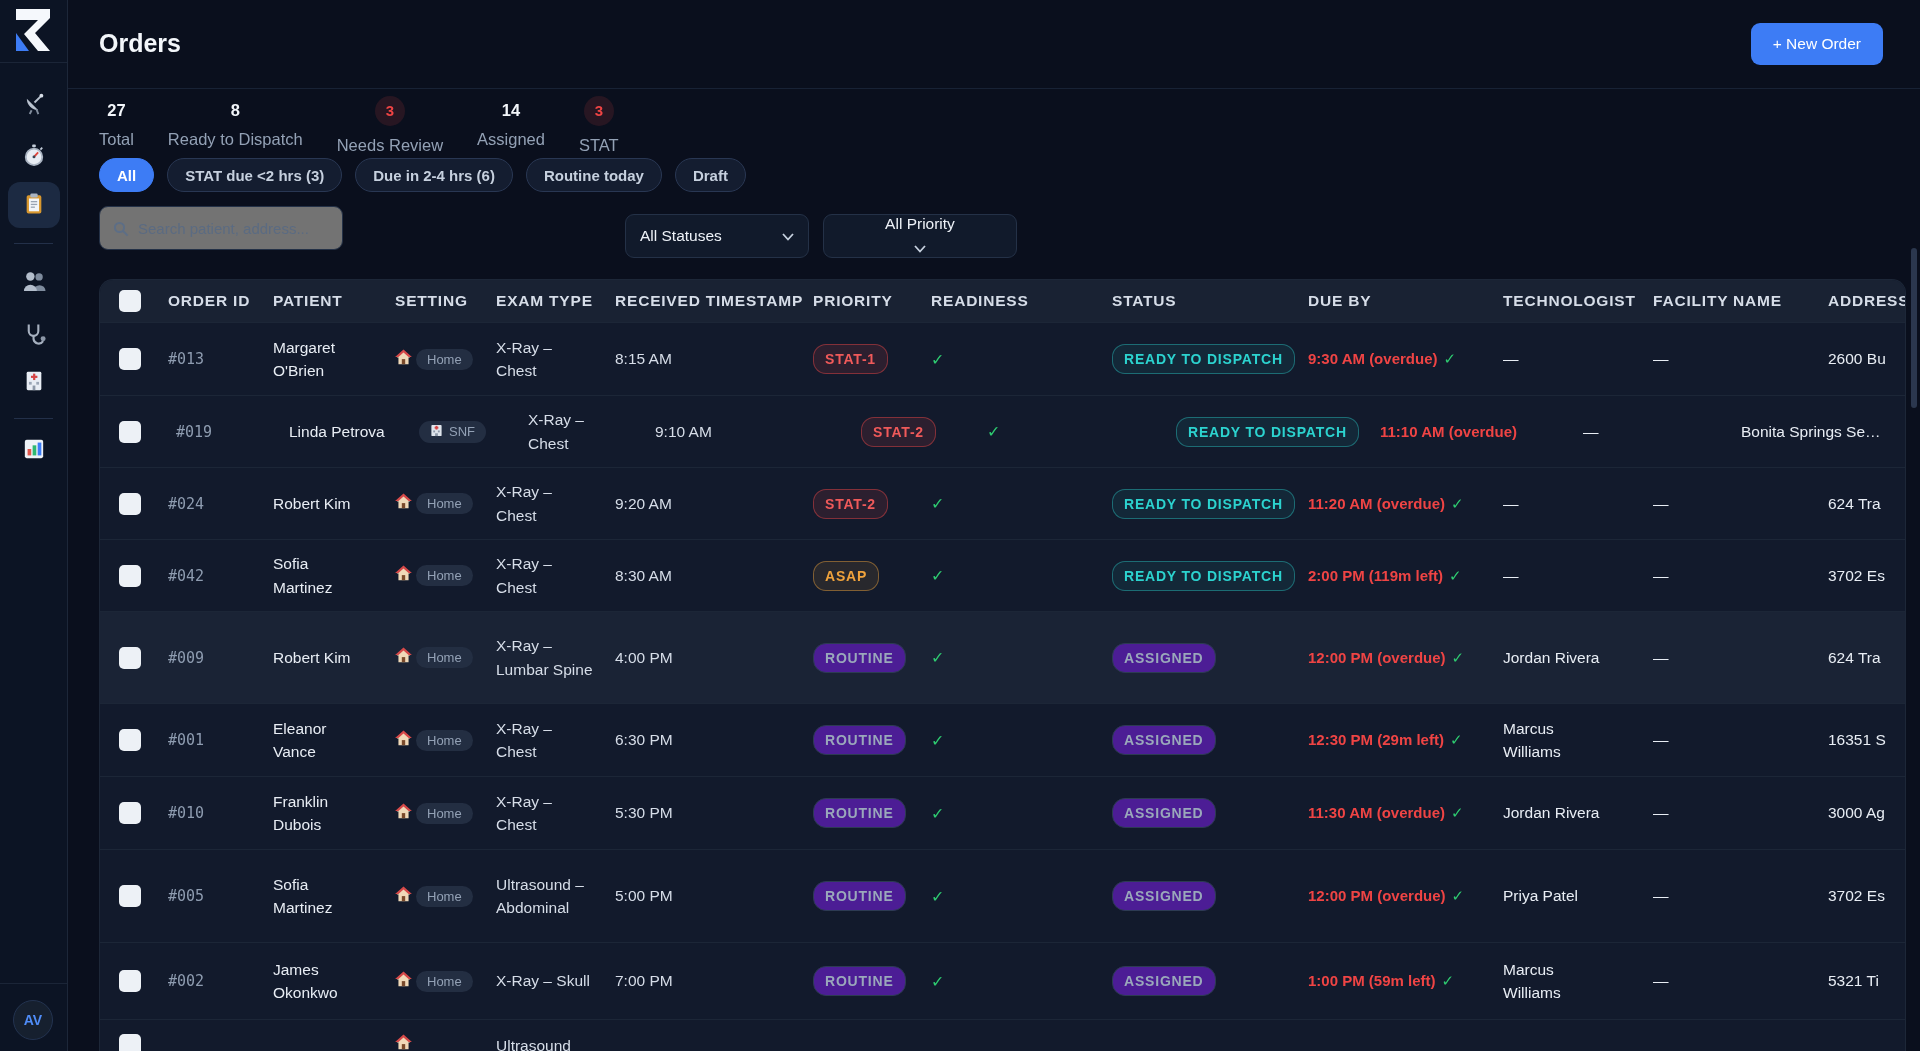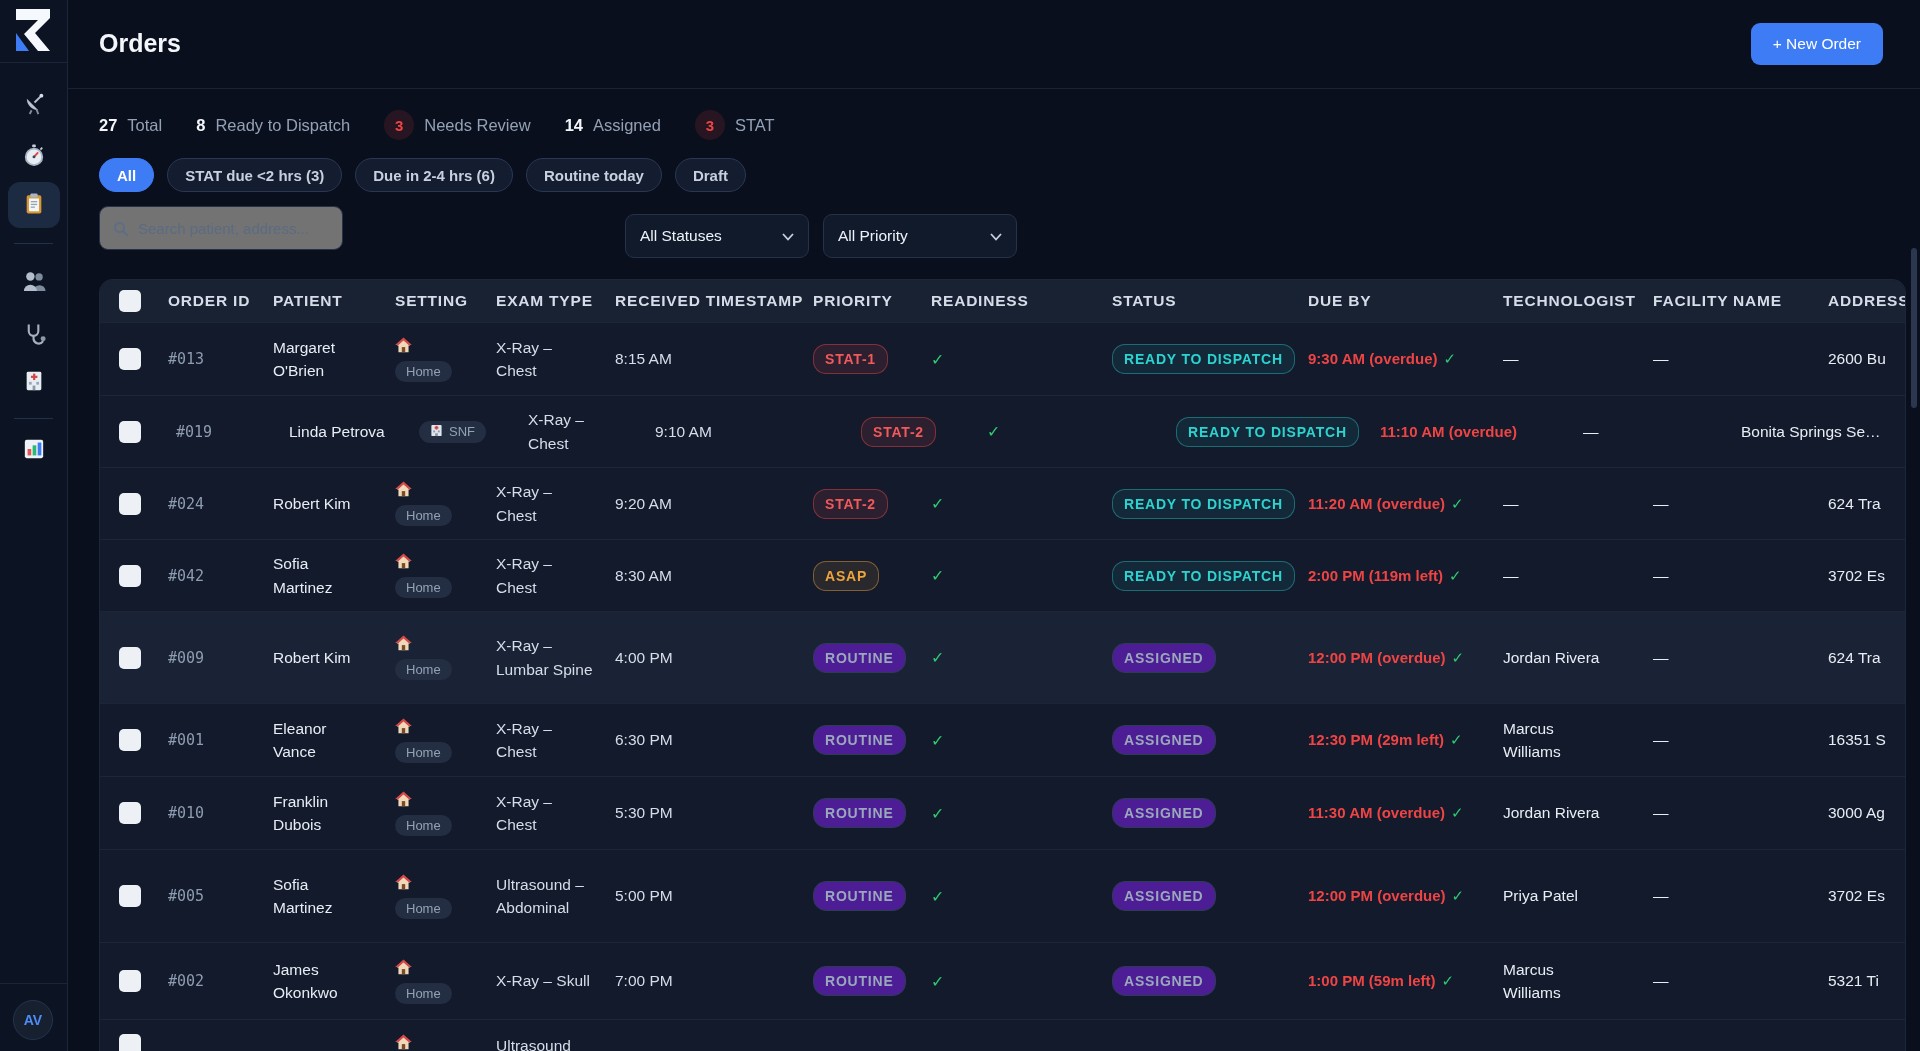--- a/index.html
+++ b/index.html
@@ -23,21 +23,21 @@
     background:#16202f; border:1px solid #233350; color:#4f8cf7; font-size:14px; font-weight:bold;
     display:flex; align-items:center; justify-content:center; }
   
   .topbar-border { position:absolute; left:68px; top:88px; width:1852px; height:1px; background:#182235; }
   .page-title { position:absolute; left:99px; top:29px; font-size:25px; font-weight:bold; color:#f3f6fa; }
   .new-order-btn { position:absolute; right:37px; top:23px; height:42px; padding:0 22px;
     background:var(--accent,#3d7cf5); border:none; border-radius:9px; color:#fff; font-size:15.5px;
     font-family:inherit; cursor:pointer; }
   
   .stats-row { position:absolute; left:99px; top:106px; height:38px; display:flex; align-items:center; gap:34px; }
-  .stat { display:flex; align-items:center; gap:10px; font-size:16.5px; }
+  .stat { display:flex; align-items:center; gap:10px; font-size:16.5px;flex-direction:column; }
   .stat-value { font-weight:bold; color:#f3f6fa; }
   .stat-value.hl { color:var(--red,#ef4444); background:rgba(239,68,68,.13); width:30px; height:30px;
     border-radius:50%; display:flex; align-items:center; justify-content:center; font-size:15px; }
   .stat-label { color:#93a1b5; }
   
   .chips-row { position:absolute; left:99px; top:158px; display:flex; gap:13px; }
   .chip { height:34px; padding:0 17px; border-radius:17px; display:flex; align-items:center;
     font-size:15px; font-weight:600; color:#c6d0de; background:#141d30; border:1px solid #293753;
     font-family:inherit; cursor:pointer; white-space:nowrap; }
   .chip.active { background:var(--accent,#3d7cf5); border-color:var(--accent,#3d7cf5); color:#fff; }
@@ -45,38 +45,38 @@
   .search-box { position:absolute; left:99px; top:206px; width:244px; height:44px;
     background:#737373; border:1px solid #243147; border-radius:9px; }
   .search-box input { position:absolute; left:38px; top:0; width:205px; height:42px; background:transparent;
     border:none; outline:none; color:#e6ecf4; font-size:15px; font-family:inherit; }
   .search-box input::placeholder { color:#5b6b82; }
   .search-icon { position:absolute; left:13px; top:14px; }
   .select { position:absolute; top:214px; height:44px; background:#111a2b; border:1px solid #243147;
     border-radius:9px; display:flex; align-items:center; justify-content:space-between;
     padding:0 14px; font-size:15.5px; color:#eef2f8; cursor:pointer; }
   .select.status { left:625px; width:184px; }
-  .select.priority { left:823px; width:194px; }
+  .select.priority { left:823px; width:194px;flex-direction:column; }
   
   .table-card { position:absolute; left:99px; top:279px; width:1807px; height:772px;
     background:#121a2c; border:1px solid #1d2738; border-bottom:none; border-radius:14px 14px 0 0;
     overflow:hidden; --cols:68px 105px 122px 101px 119px 198px 118px 181px 196px 195px 150px 175px minmax(40px,1fr); }
   .thead { display:grid; grid-template-columns:var(--cols); height:42px; align-items:center;
     background:#192233; color:#8e9cb0; font-size:12.5px; font-weight:bold; letter-spacing:.8px; }
   .thead .cell { overflow:hidden; white-space:nowrap; }
   .row { display:grid; grid-template-columns:var(--cols); align-items:center; border-top:1px solid #1c2637; cursor:pointer; }
   .row.hl { background:#1a2335; }
   .row.partial { align-items:start; padding-top:14px; }
   .cell { padding-right:14px; font-size:15.5px; color:#d6dde8; overflow:hidden; }
   .cell.cb { padding-left:19px; }
   .checkbox { width:22px; height:22px; background:#edf1f6; border-radius:5px; cursor:pointer; }
   .oid { font-family:"DejaVu Sans Mono", monospace; font-size:15px; color:#8e9cb0; }
   .patient { max-width:96px; line-height:1.5; color:#e8edf4; }
   .exam { max-width:100px; line-height:1.5; }
-  .setting { display:flex; flex-direction:column; align-items:flex-start; gap:4px; }
+  .setting { display:flex; flex-direction:row; align-items:flex-start; gap:4px; }
   .setting-pill { background:#232e42; color:#93a1b5; font-size:13px; padding:3px 11px; border-radius:11px;
     display:inline-flex; align-items:center; gap:6px; white-space:nowrap; }
   .badge { display:inline-block; font-size:14px; font-weight:bold; letter-spacing:.8px;
     padding:6px 11px; border-radius:13px; white-space:nowrap; }
   .badge.stat { color:#f05a5a; background:rgba(240,70,70,.12); border:1px solid rgba(240,70,70,.45); }
   .badge.asap { color:var(--amber,#f0a33c); background:rgba(240,163,60,.10); border:1px solid rgba(240,163,60,.45); }
   .badge.routine, .badge.assigned { color:#9aa8bb; background:#4c1d95; border:1px solid #2d3b53; }
   .badge.ready { color:var(--cyan,#2cd3cf); background:rgba(44,211,207,.08); border:1px solid rgba(44,211,207,.40); }
   .ready-check { color:var(--green,#2ecc71); font-size:16px; }
   .due { font-weight:bold; color:var(--red,#f04444); font-size:15px; white-space:nowrap; }

